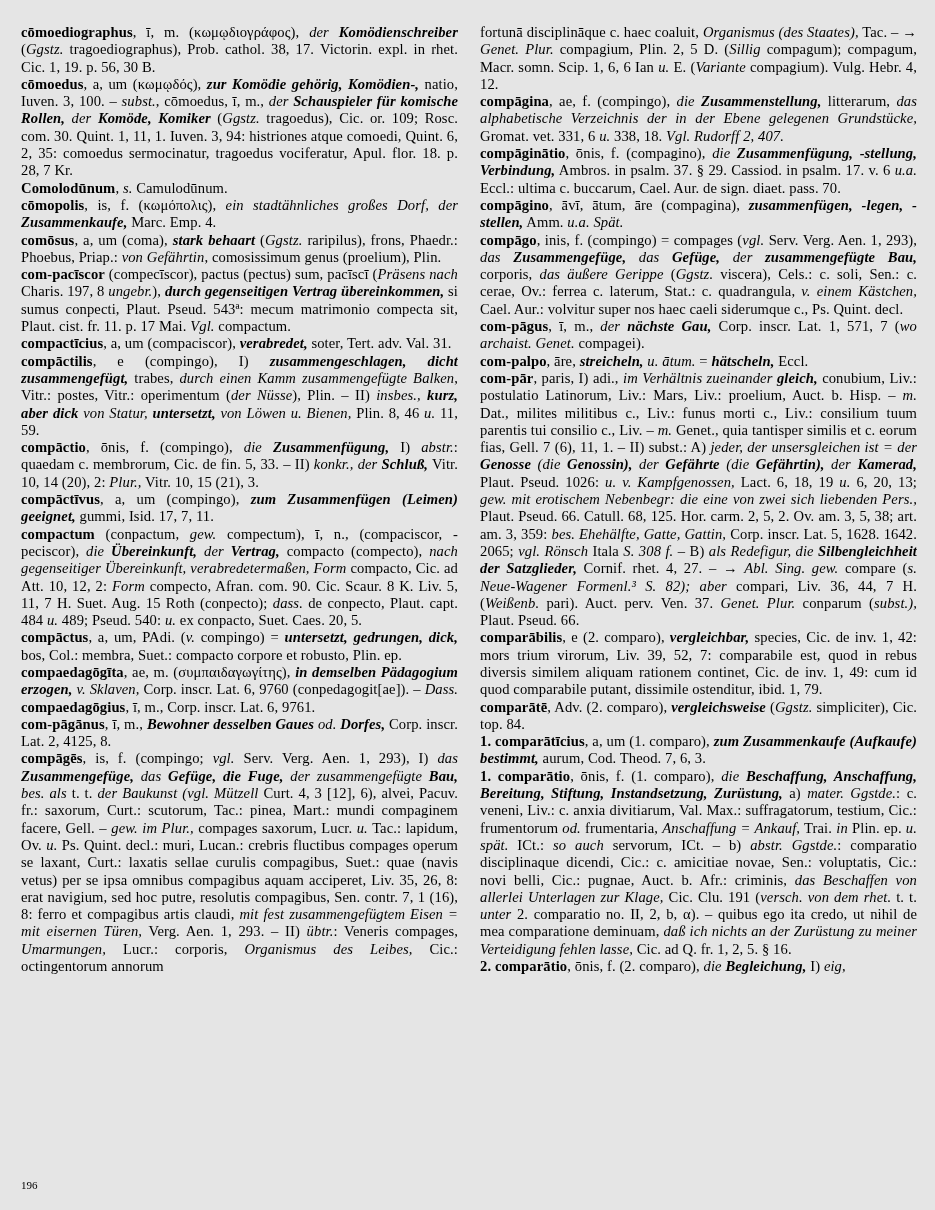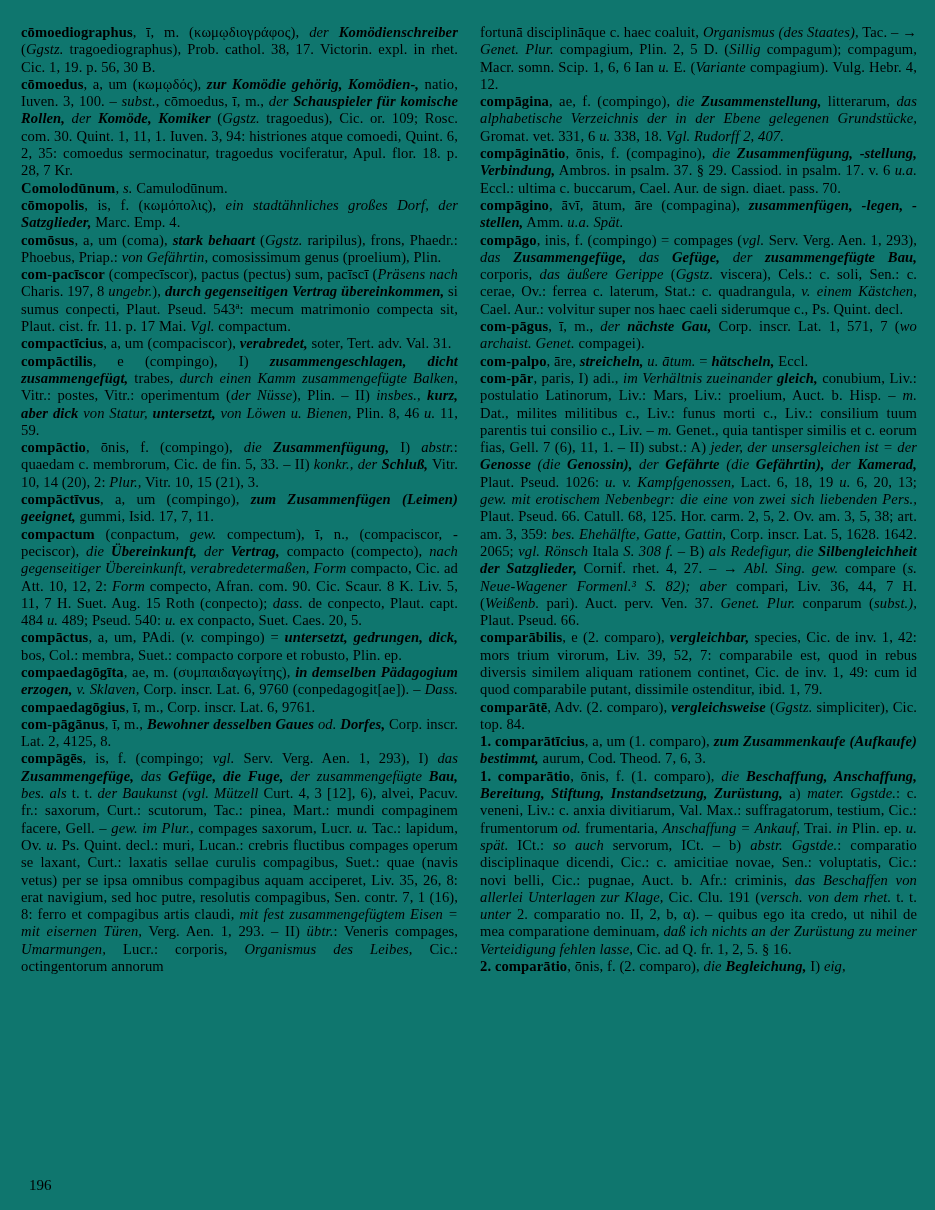--- a/index.html
+++ b/index.html
@@ -1,20 +1,20 @@
 <!DOCTYPE html>
 <html><head>
 <meta charset="utf-8">
 <style>
   html, body { margin: 0; padding: 0; }
   .page {
     position: relative;
     width: 935px;
     height: 1210px;
-    background: #0f766e;
+    background: #e5e5e5;
     color: #000000;
     font-family: "Liberation Serif", "DejaVu Serif", serif;
     overflow: hidden;
   }
   .columns {
     position: absolute;
     top: 24px;
     left: 21px;
     display: flex;
     gap: 22px;
@@ -35,35 +35,34 @@
     text-justify: inter-word;
   }
   .s-r { font-weight: normal; font-style: normal; }
   .s-b { font-weight: bold; font-style: normal; }
   .s-i { font-weight: normal; font-style: italic; }
   .s-bi { font-weight: bold; font-style: italic; }
   .footer {
     position: absolute;
     left: 21px;
     bottom: 18px;
-    font-size: 15px;
+    font-size: 11px;
     line-height: 14px;
-    margin-left: 8px;
   }
 </style>
 </head>
 <body>
 
 <div class="page">
   <div class="columns">
     <div class="column">
         <p class="entry"><span class="s-b">cōmoediographus</span><span class="s-r">, ī, m. (κωμῳδιογράφος), </span><span class="s-i">der </span><span class="s-bi">Komödienschreiber</span><span class="s-r"> (</span><span class="s-i">Ggstz.</span><span class="s-r"> tragoediographus), Prob. cathol. 38, 17. Victorin. expl. in rhet. Cic. 1, 19. p. 56, 30 B.</span></p>
         <p class="entry"><span class="s-b">cōmoedus</span><span class="s-r">, a, um (κωμῳδός), </span><span class="s-bi">zur Komödie gehörig, Komödien-,</span><span class="s-r"> natio, Iuven. 3, 100. – </span><span class="s-i">subst.</span><span class="s-r">, cōmoedus, ī, m., </span><span class="s-i">der </span><span class="s-bi">Schauspieler für komische Rollen,</span><span class="s-i"> der </span><span class="s-bi">Komöde, Komiker</span><span class="s-r"> (</span><span class="s-i">Ggstz.</span><span class="s-r"> tragoedus), Cic. or. 109; Rosc. com. 30. Quint. 1, 11, 1. Iuven. 3, 94: histriones atque comoedi, Quint. 6, 2, 35: comoedus sermocinatur, tragoedus vociferatur, Apul. flor. 18. p. 28, 7 Kr.</span></p>
         <p class="entry"><span class="s-b">Comolodūnum</span><span class="s-r">, </span><span class="s-i">s.</span><span class="s-r"> Camulodūnum.</span></p>
-        <p class="entry"><span class="s-b">cōmopolis</span><span class="s-r">, is, f. (κωμόπολις), </span><span class="s-i">ein stadtähnliches großes Dorf, der </span><span class="s-bi">Satzglieder,</span><span class="s-r"> Marc. Emp. 4.</span></p>
+        <p class="entry"><span class="s-b">cōmopolis</span><span class="s-r">, is, f. (κωμόπολις), </span><span class="s-i">ein stadtähnliches großes Dorf, der </span><span class="s-bi">Zusammenkaufe,</span><span class="s-r"> Marc. Emp. 4.</span></p>
         <p class="entry"><span class="s-b">comōsus</span><span class="s-r">, a, um (coma), </span><span class="s-bi">stark behaart</span><span class="s-r"> (</span><span class="s-i">Ggstz.</span><span class="s-r"> raripilus), frons, Phaedr.: Phoebus, Priap.: </span><span class="s-i">von Gefährtin</span><span class="s-r">, comosissimum genus (proelium), Plin.</span></p>
         <p class="entry"><span class="s-b">com-pacīscor</span><span class="s-r"> (compecīscor), pactus (pectus) sum, pacīscī (</span><span class="s-i">Präsens nach</span><span class="s-r"> Charis. 197, 8 </span><span class="s-i">ungebr.</span><span class="s-r">), </span><span class="s-bi">durch gegenseitigen Vertrag übereinkommen,</span><span class="s-r"> si sumus conpecti, Plaut. Pseud. 543ª: mecum matrimonio compecta sit, Plaut. cist. fr. 11. p. 17 Mai. </span><span class="s-i">Vgl.</span><span class="s-r"> compactum.</span></p>
         <p class="entry"><span class="s-b">compactīcius</span><span class="s-r">, a, um (compaciscor), </span><span class="s-bi">verabredet,</span><span class="s-r"> soter, Tert. adv. Val. 31.</span></p>
         <p class="entry"><span class="s-b">compāctilis</span><span class="s-r">, e (compingo), I) </span><span class="s-bi">zusammengeschlagen, dicht zusammengefügt,</span><span class="s-r"> trabes, </span><span class="s-i">durch einen Kamm zusammengefügte Balken</span><span class="s-r">, Vitr.: postes, Vitr.: operimentum (</span><span class="s-i">der Nüsse</span><span class="s-r">), Plin. – II) </span><span class="s-i">insbes.,</span><span class="s-r"> </span><span class="s-bi">kurz, aber dick</span><span class="s-i"> von Statur,</span><span class="s-r"> </span><span class="s-bi">untersetzt,</span><span class="s-i"> von Löwen u. Bienen,</span><span class="s-r"> Plin. 8, 46 </span><span class="s-i">u.</span><span class="s-r"> 11, 59.</span></p>
         <p class="entry"><span class="s-b">compāctio</span><span class="s-r">, ōnis, f. (compingo), </span><span class="s-i">die </span><span class="s-bi">Zusammenfügung,</span><span class="s-r"> I) </span><span class="s-i">abstr.</span><span class="s-r">: quaedam c. membrorum, Cic. de fin. 5, 33. – II) </span><span class="s-i">konkr.,</span><span class="s-r"> </span><span class="s-i">der </span><span class="s-bi">Schluß,</span><span class="s-r"> Vitr. 10, 14 (20), 2: </span><span class="s-i">Plur.,</span><span class="s-r"> Vitr. 10, 15 (21), 3.</span></p>
         <p class="entry"><span class="s-b">compāctīvus</span><span class="s-r">, a, um (compingo), </span><span class="s-bi">zum Zusammenfügen (Leimen) geeignet,</span><span class="s-r"> gummi, Isid. 17, 7, 11.</span></p>
         <p class="entry"><span class="s-b">compactum</span><span class="s-r"> (conpactum, </span><span class="s-i">gew.</span><span class="s-r"> compectum), ī, n., (compaciscor, -peciscor), </span><span class="s-i">die </span><span class="s-bi">Übereinkunft,</span><span class="s-i"> der </span><span class="s-bi">Vertrag,</span><span class="s-r"> compacto (compecto), </span><span class="s-i">nach gegenseitiger Übereinkunft, verabredetermaßen, Form</span><span class="s-r"> compacto, Cic. ad Att. 10, 12, 2: </span><span class="s-i">Form</span><span class="s-r"> compecto, Afran. com. 90. Cic. Scaur. 8 K. Liv. 5, 11, 7 H. Suet. Aug. 15 Roth (conpecto); </span><span class="s-i">dass.</span><span class="s-r"> de conpecto, Plaut. capt. 484 </span><span class="s-i">u.</span><span class="s-r"> 489; Pseud. 540: </span><span class="s-i">u.</span><span class="s-r"> ex conpacto, Suet. Caes. 20, 5.</span></p>
         <p class="entry"><span class="s-b">compāctus</span><span class="s-r">, a, um, PAdi. (</span><span class="s-i">v.</span><span class="s-r"> compingo) = </span><span class="s-bi">untersetzt, gedrungen, dick,</span><span class="s-r"> bos, Col.: membra, Suet.: compacto corpore et robusto, Plin. ep.</span></p>
         <p class="entry"><span class="s-b">compaedagōgīta</span><span class="s-r">, ae, m. (συμπαιδαγωγίτης), </span><span class="s-bi">in demselben Pädagogium erzogen,</span><span class="s-i"> v. Sklaven,</span><span class="s-r"> Corp. inscr. Lat. 6, 9760 (conpedagogit[ae]). – </span><span class="s-i">Dass.</span><span class="s-r"> </span><span class="s-b">compaedagōgius</span><span class="s-r">, ī, m., Corp. inscr. Lat. 6, 9761.</span></p>
         <p class="entry"><span class="s-b">com-pāgānus</span><span class="s-r">, ī, m., </span><span class="s-bi">Bewohner desselben Gaues</span><span class="s-i"> od. </span><span class="s-bi">Dorfes,</span><span class="s-r"> Corp. inscr. Lat. 2, 4125, 8.</span></p>

